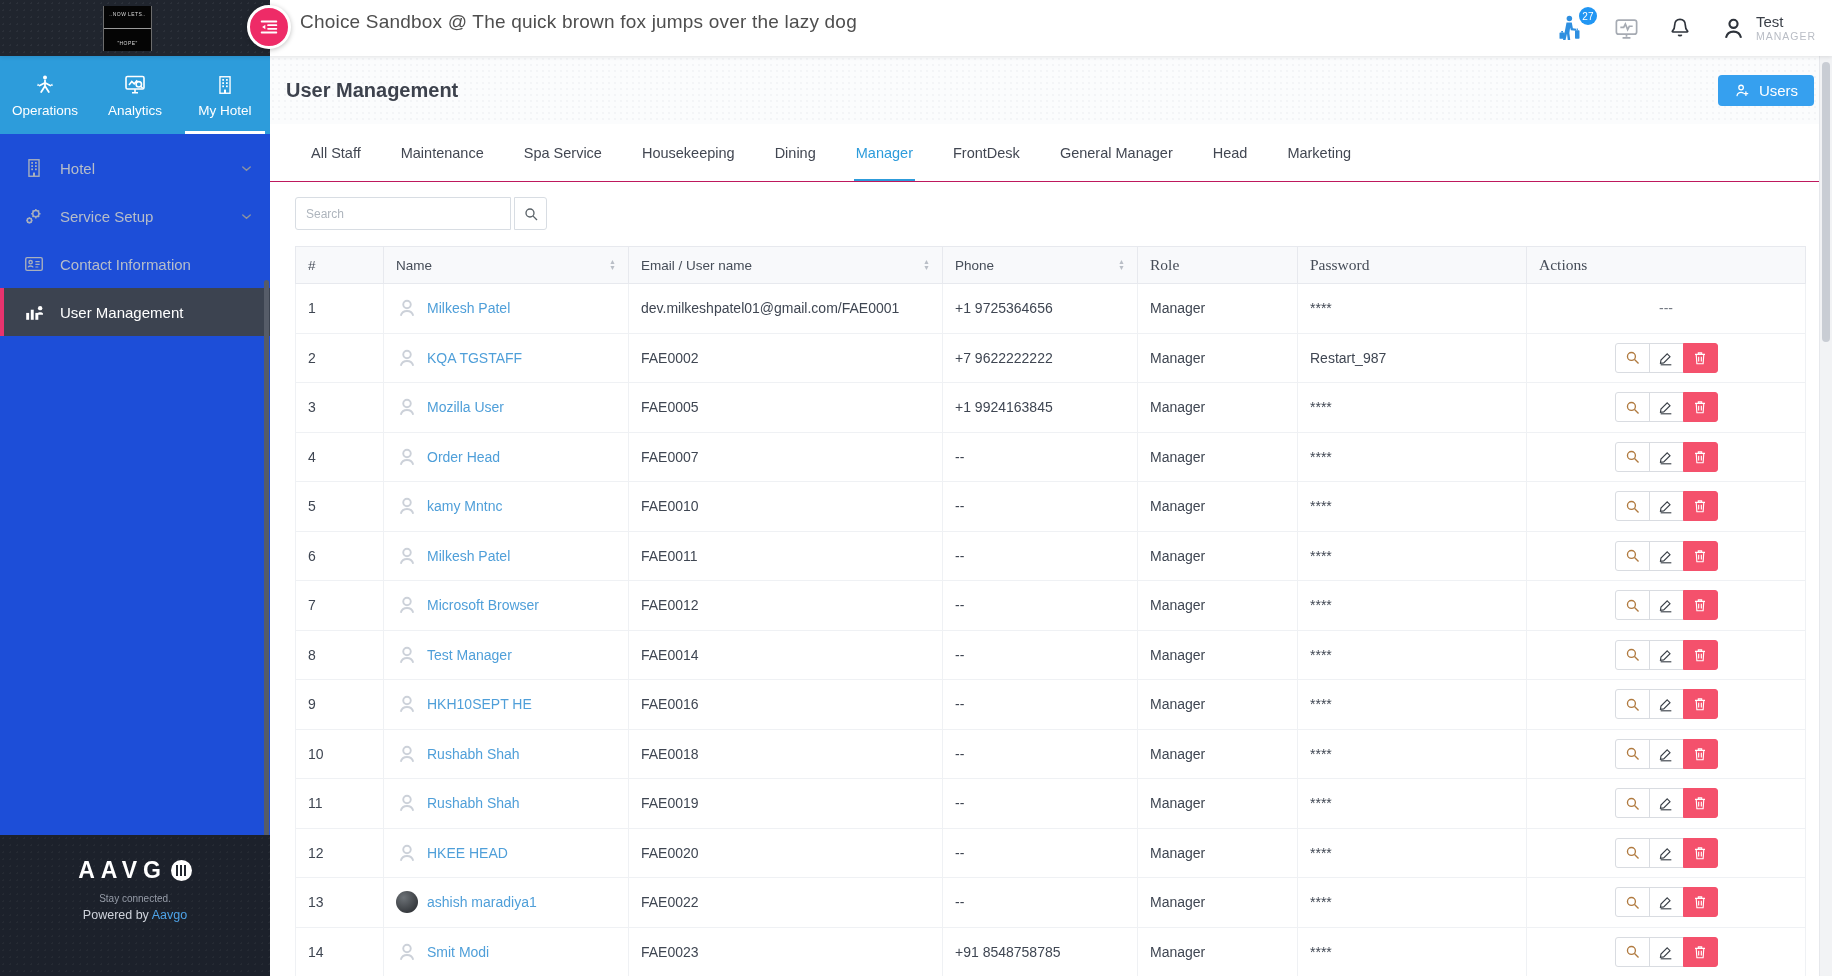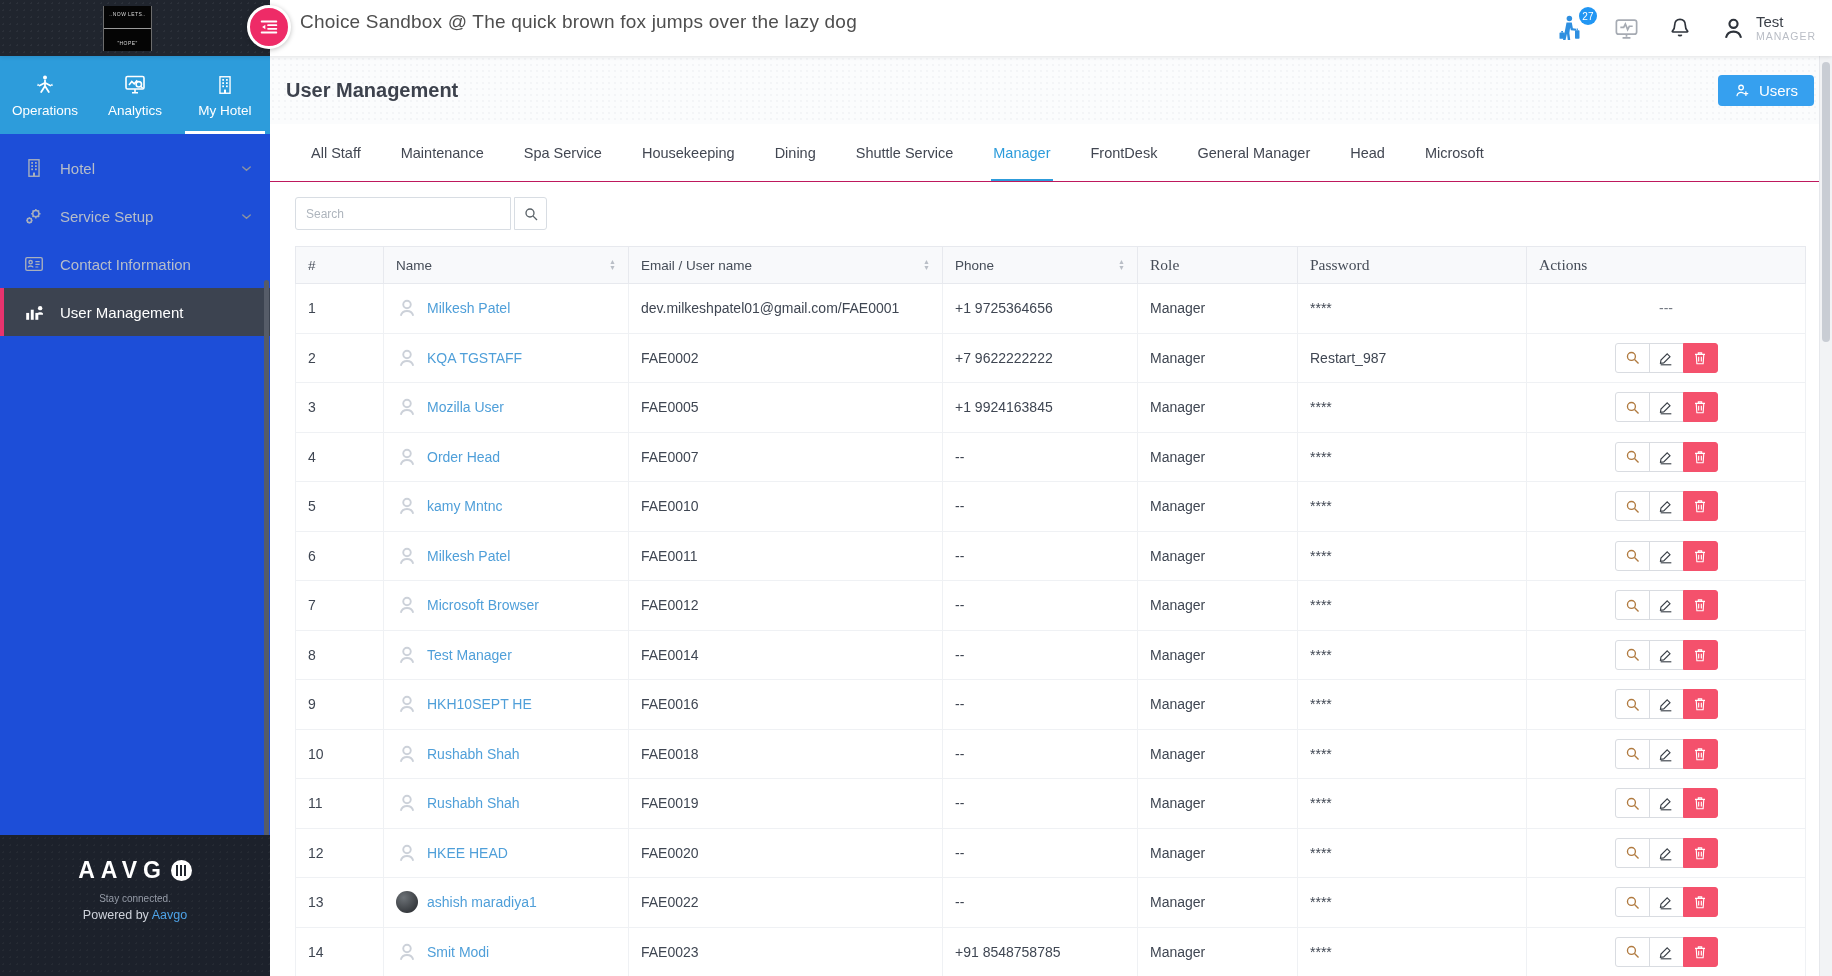--- a/index.html
+++ b/index.html
@@ -308,26 +308,25 @@
       <span>Users</span>
     </button>
   </div>
   <div class="content">
     <div class="role-tabs" id="role-tabs">
         <div class="tab">All Staff</div>
         <div class="tab">Maintenance</div>
         <div class="tab">Spa Service</div>
         <div class="tab">Housekeeping</div>
         <div class="tab">Dining</div>
-        <div class="tab">Shuttle Service</div>
         <div class="tab active">Manager</div>
         <div class="tab">FrontDesk</div>
         <div class="tab">General Manager</div>
         <div class="tab">Head</div>
-        <div class="tab">Microsoft</div>
+        <div class="tab">Marketing</div>
       </div>
     <div class="search-row">
       <input class="search-input" placeholder="Search" style="">
       <button class="search-btn">
         <span class="icon" id="search-btn-icon">
             <svg width="16" height="16" viewBox="0 0 24 24" fill="none" stroke="currentColor" stroke-width="2">
               <circle cx="10.5" cy="10.5" r="6"></circle>
               <path d="M15.2 15.2L21 21"></path>
             </svg>
           </span>

